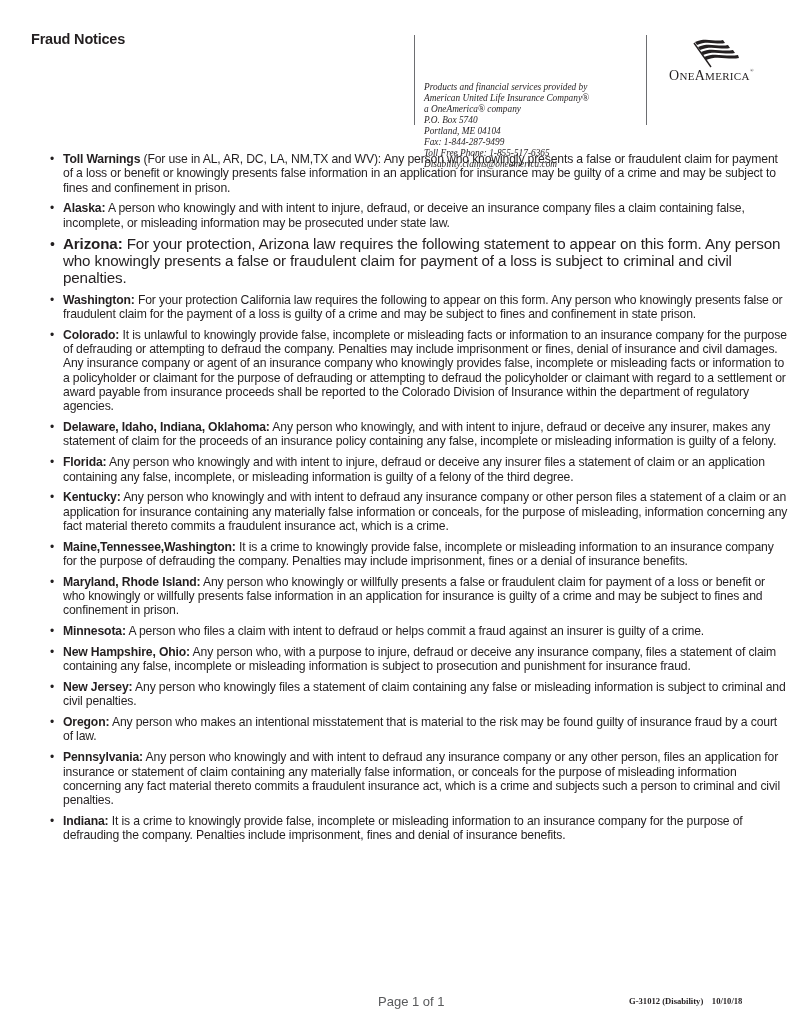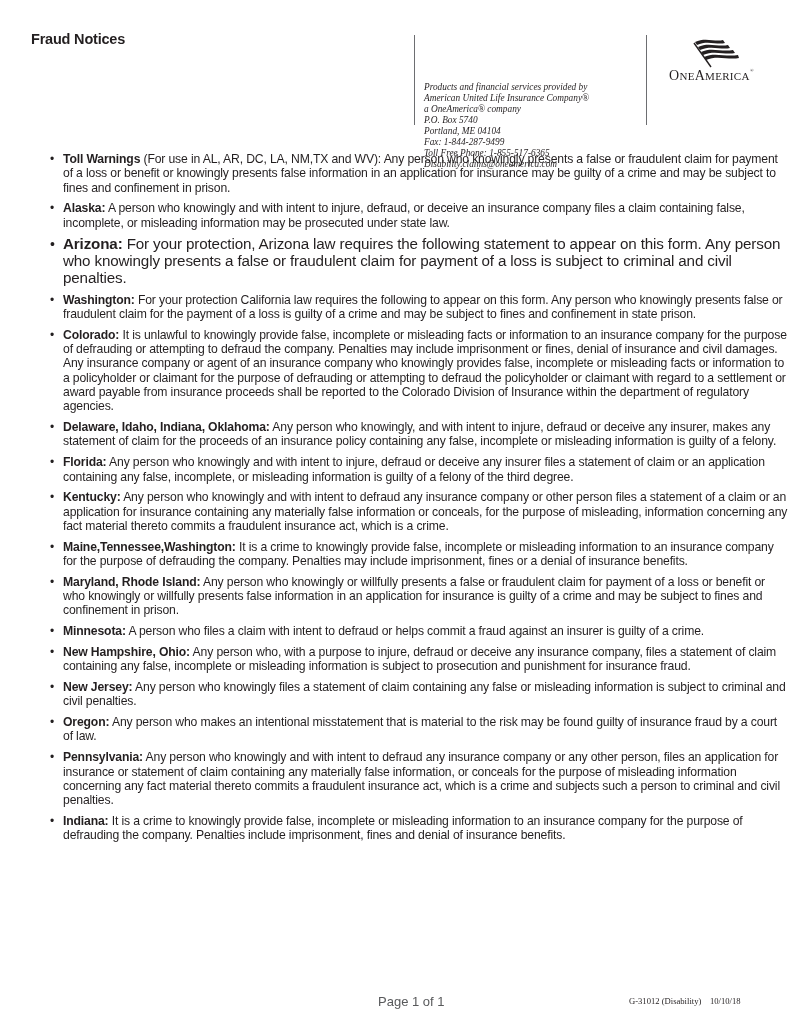--- a/index.html
+++ b/index.html
@@ -46,21 +46,21 @@
     .notice .qualifier { }
     .notice.large { font-size: 15.2px; line-height: 16.6px; }
     .notice.large .bullet { font-size: 14px; }
 
     .page-number {
       position: absolute; left: 370px; top: 994px;
       font-family: "Liberation Sans", sans-serif; font-size: 13px; color: #58595b; margin-left: 8px;
     }
     .form-code {
       position: absolute; left: 629px; top: 996px;
-      font-family: "Liberation Serif", serif; font-size: 8.6px; color: #231f20; white-space: pre;
+      font-family: "Liberation Serif", serif; font-size: 8.6px; color: #231f20; white-space: pre; font-weight: bold;
     }
   </style>
 </head>
 <body>
 
 <div class="page">
 
   <div class="doc-title">Fraud Notices</div>
 
   <div class="divider-left"></div>

